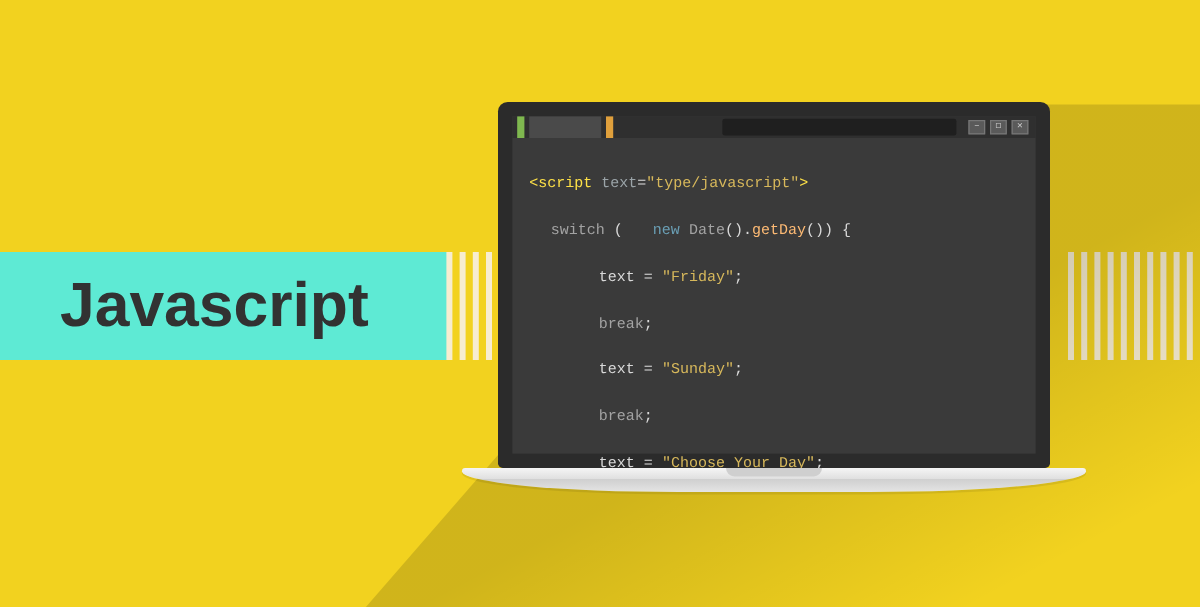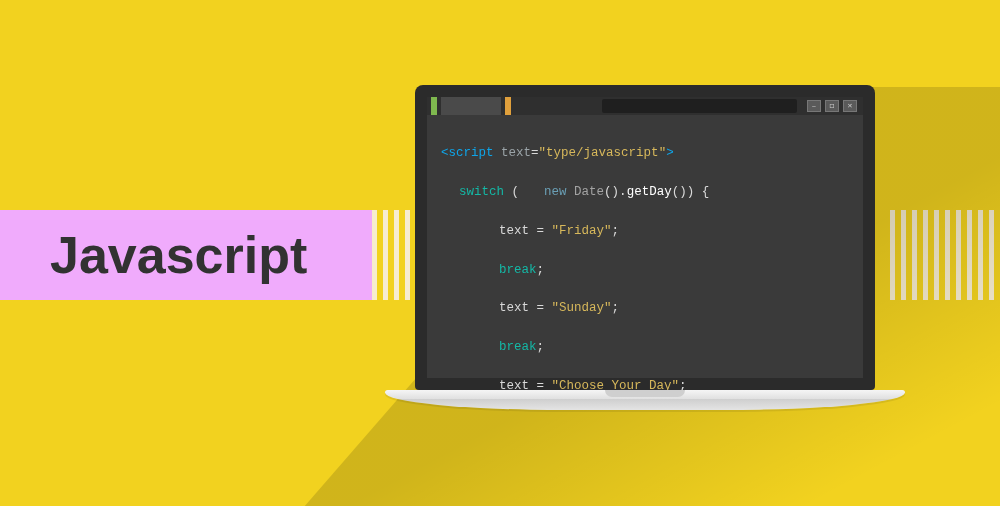--- a/index.html
+++ b/index.html
@@ -10,21 +10,21 @@
     font-family: Arial, Helvetica, sans-serif;
     position: relative;
     overflow: hidden;
   }
   .title-bar {
     position: absolute;
     left: 0;
     top: 210px;
     width: 375px;
     height: 90px;
-    background: #f0abfc;
+    background: #5eead4;
     display: flex;
     align-items: center;
     padding-left: 50px;
   }
   .title-text {
     font-size: 52px;
     font-weight: 700;
     color: #323232;
   }
   .stripes-left {
@@ -126,29 +126,29 @@
     left: 175px;
     width: 195px;
     height: 14px;
     background: #1f1f1f;
     border-radius: 2px;
   }
   .code {
     padding: 10px 14px 0 14px;
     white-space: pre;
   }
-  .c-tag   { color: #0ea5e9; }
+  .c-tag   { color: #fde047; }
   .c-attr  { color: #9ba4a8; }
   .c-str   { color: #d7b85b; }
-  .c-kw    { color: #14b8a6; }
+  .c-kw    { color: #a3a3a3; }
   .c-paren { color: #d9d9d9; }
   .c-op    { color: #d9d9d9; }
   .c-new   { color: #6a9fb5; margin-left: 25px; }
   .c-type  { color: #a3a3a3; }
-  .c-fn    { color: #ffffff; }
+  .c-fn    { color: #fdba74; }
   .c-txt   { color: #d9d9d9; }
   .c-num   { color: #d7b85b; }
   .c-def   { color: #c77ab1; }
   .base {
     width: 520px;
     height: 20px;
     margin-left: -30px;
     background: linear-gradient(180deg,#f5f5f5 0%,#e0e0e0 45%,#cfcfcf 46%,#e4e4e4 100%);
     border-radius: 3px 3px 40% 40% / 3px 3px 100% 100%;
     position: relative;

